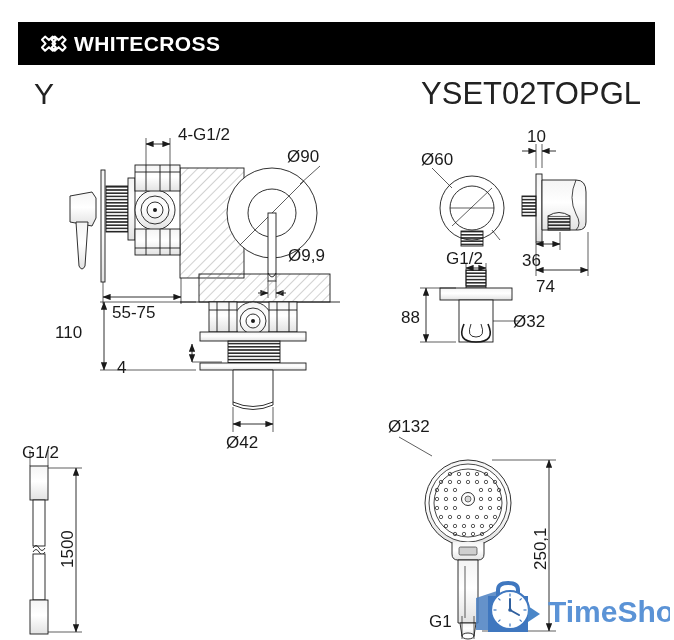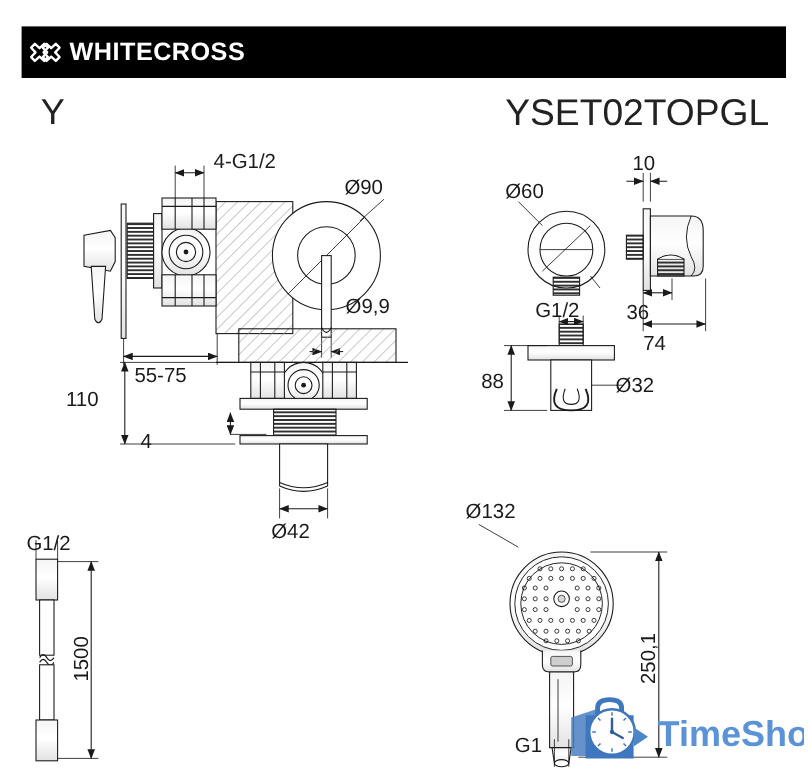--- a/index.html
+++ b/index.html
@@ -25,21 +25,21 @@
   
   .brandbar {
     position: absolute;
     left: 18px;
     top: 22px;
     width: 637px;
     height: 43px;
     background: #000000;
     display: flex;
     align-items: center;
-    padding-left: 4px;
+    padding-left: 20px;
     box-sizing: border-box;
   }
   .brandbar .mark {
     width: 30px;
     height: 28px;
     flex: 0 0 auto;
     display: block;
   }
   .brandbar .wordmark {
     color: #ffffff;

